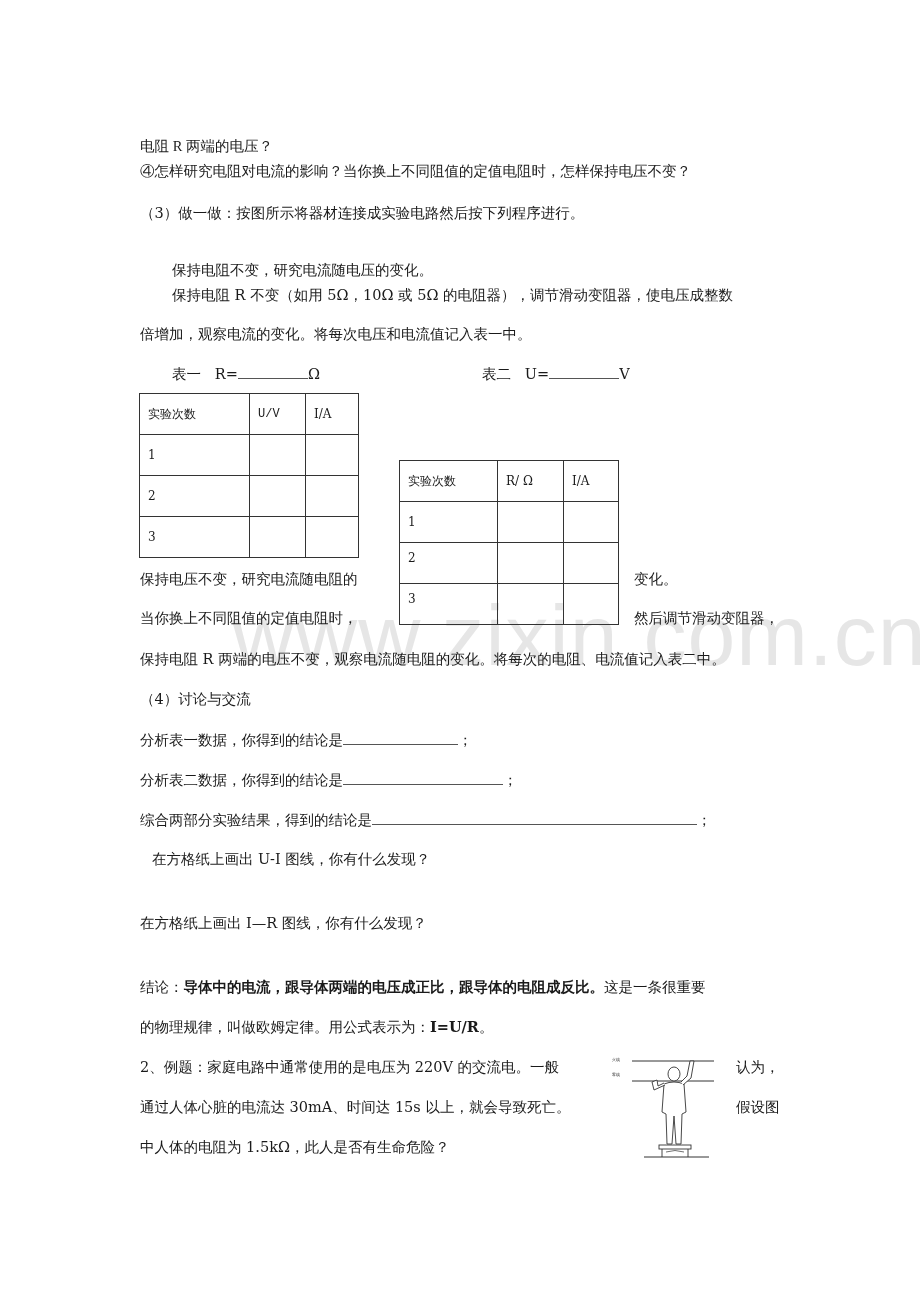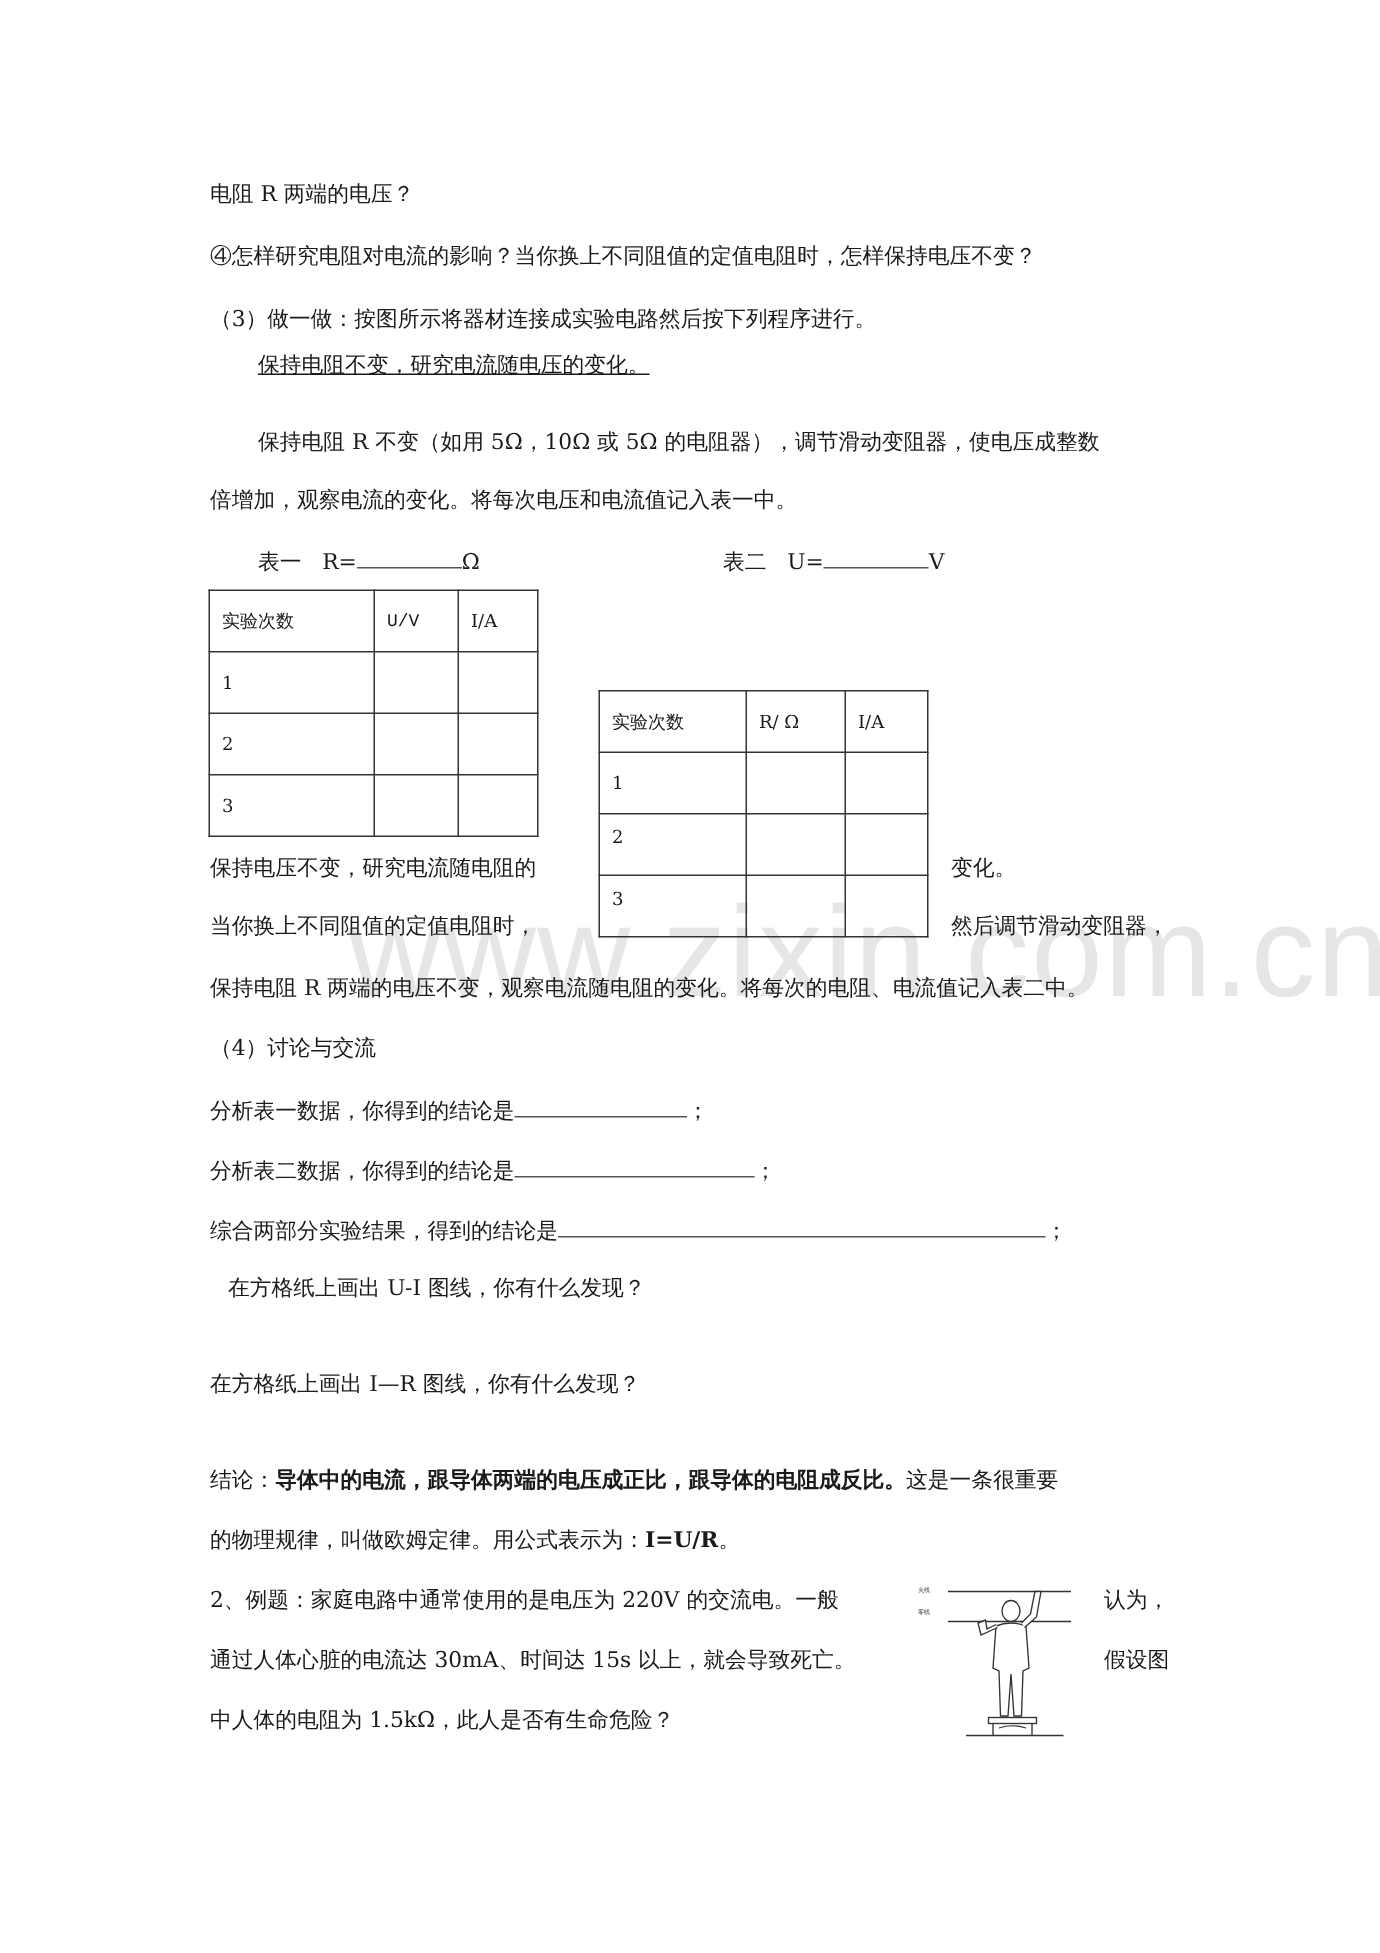--- a/index.html
+++ b/index.html
@@ -19,24 +19,24 @@
     color: rgba(200,200,200,0.45); letter-spacing: 1px; white-space: nowrap;
     pointer-events: none; z-index: 0;
   }
   .figure { position: absolute; left: 604px; top: 1052px; width: 120px; height: 115px; }
 </style>
 </head>
 <body>
 
 <div class="watermark">www.zixin.com.cn</div>
 
-<div class="line" style="left:140px;top:120px;">电阻 R 两端的电压？</div>
+<div class="line" style="left:140px;top:136px;font-family:Liberation Serif, serif;">电阻 R 两端的电压？</div>
 <div class="line" style="left:140px;top:161px;">④怎样研究电阻对电流的影响？当你换上不同阻值的定值电阻时，怎样保持电压不变？</div>
 <div class="line" style="left:140px;top:203px;">（3）做一做：按图所示将器材连接成实验电路然后按下列程序进行。</div>
-<div class="line" style="left:172px;top:234px;text-decoration:underline;">保持电阻不变，研究电流随电压的变化。</div>
+<div class="line" style="left:172px;top:260px;">保持电阻不变，研究电流随电压的变化。</div>
 <div class="line" style="left:172px;top:285px;">保持电阻 R 不变（如用 5Ω，10Ω 或 5Ω 的电阻器），调节滑动变阻器，使电压成整数</div>
 <div class="line" style="left:140px;top:324px;">倍增加，观察电流的变化。将每次电压和电流值记入表一中。</div>
 
 <div class="line" style="left:172px;top:364px;">
   <span>表一</span>&nbsp;&nbsp;&nbsp;<span>R=</span><span class="blank" style="width:70px;"></span><span>Ω</span>
 </div>
 <div class="line" style="left:482px;top:364px;">
   <span>表二</span>&nbsp;&nbsp;&nbsp;<span>U=</span><span class="blank" style="width:70px;"></span><span>V</span>
 </div>
 

